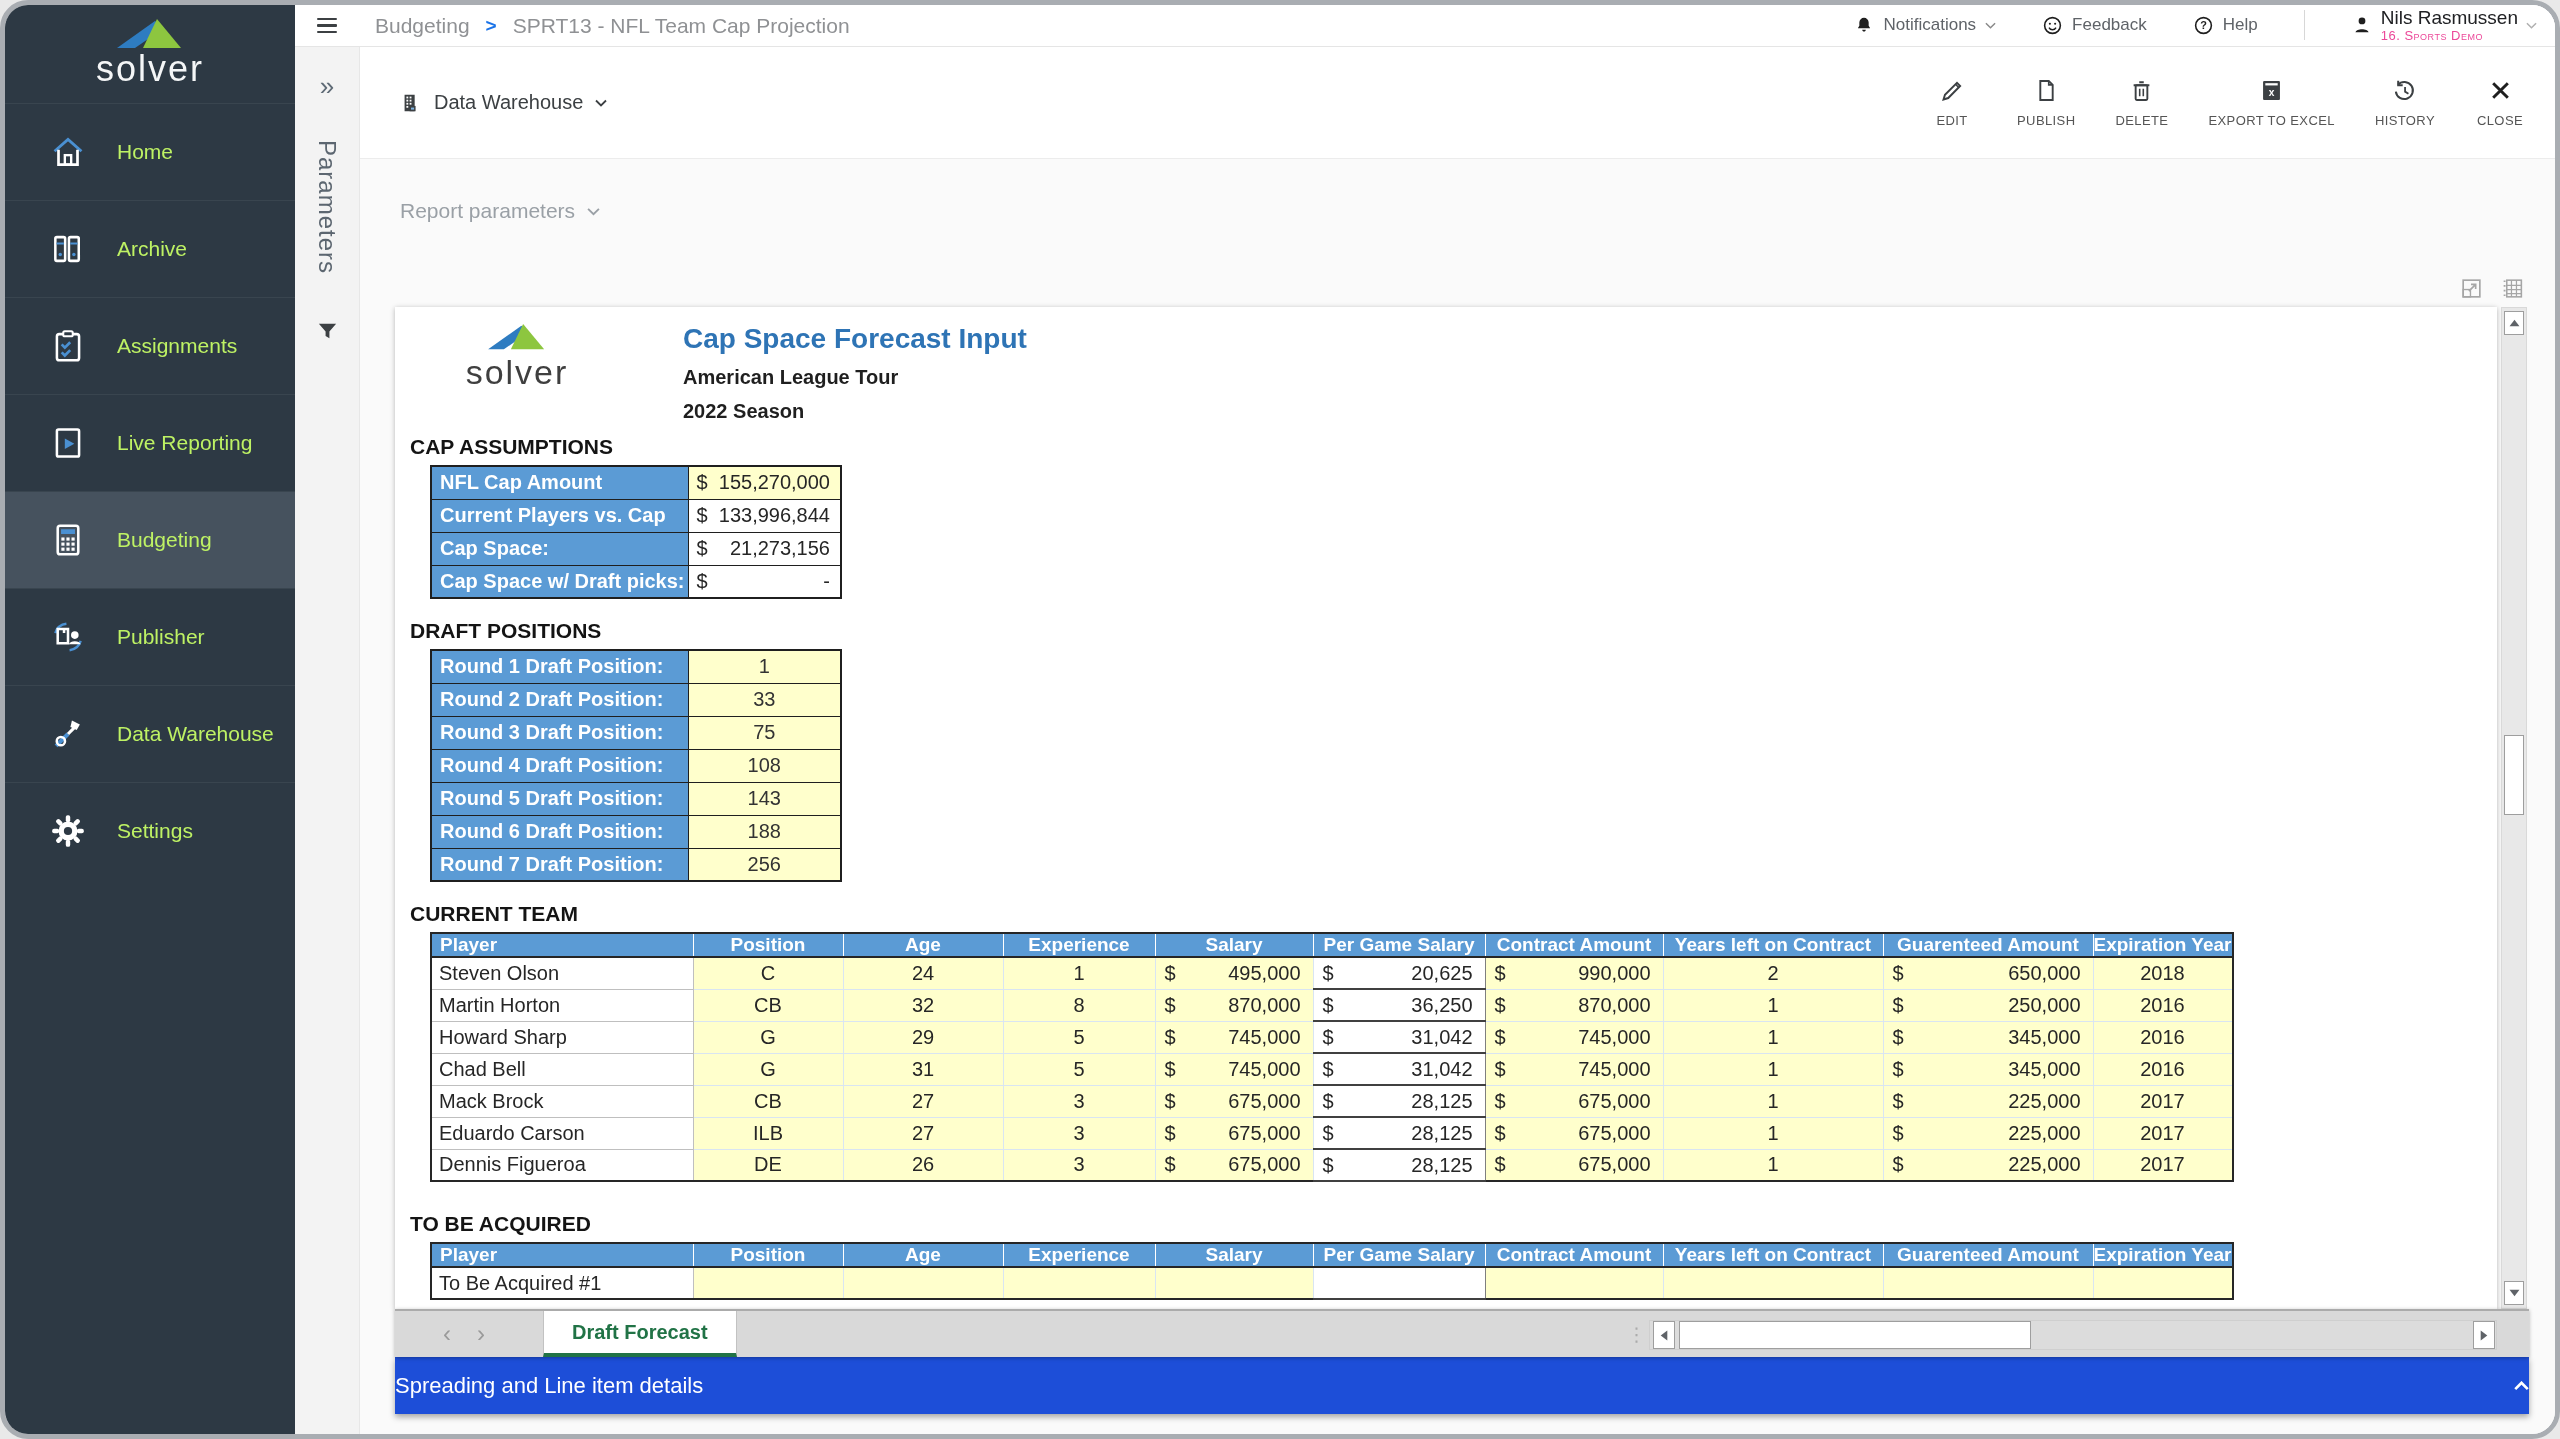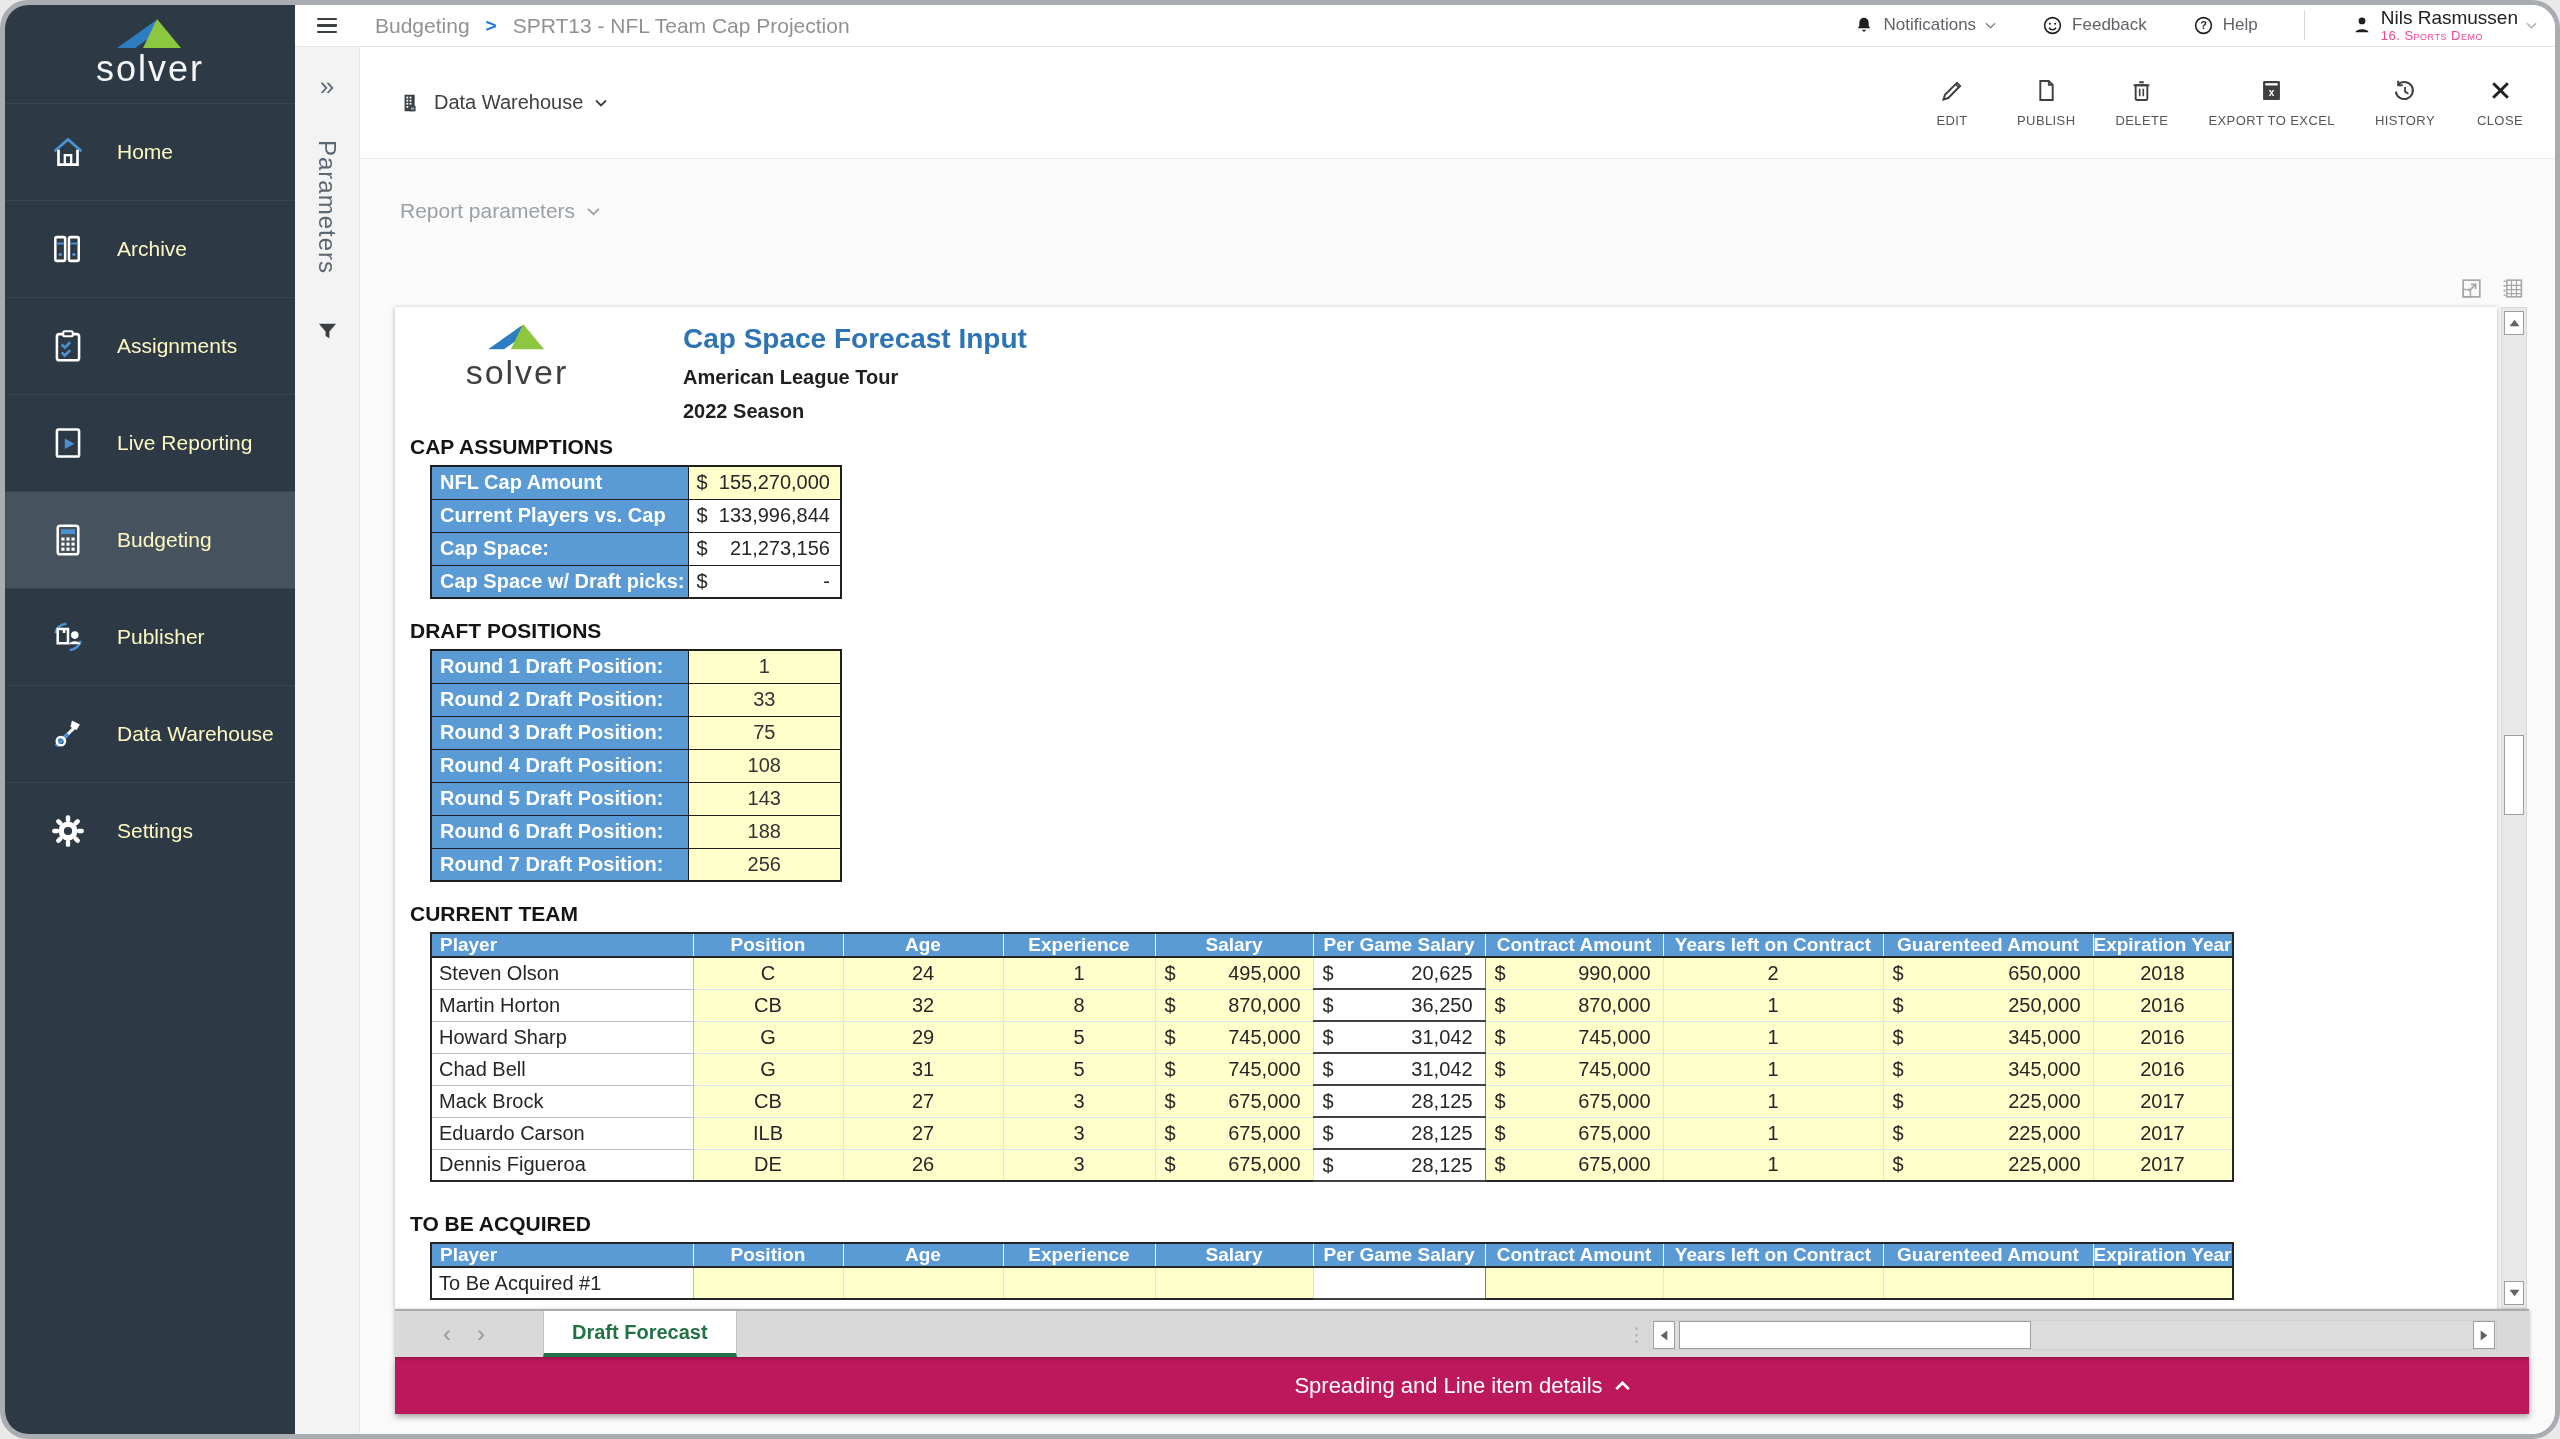--- a/index.html
+++ b/index.html
@@ -9,21 +9,21 @@
   .frame { position: absolute; inset: 0; border: 5px solid #a9adb2; border-radius: 28px;
            overflow: hidden; background: #ffffff; display: flex; }
 
   
   .sidebar { width: 290px; background: #2d3944; color: #eceff1; flex: none; display: flex; flex-direction: column; }
   .side-logo { height: 98px; display: flex; flex-direction: column; align-items: center; justify-content: center; }
   .side-logo .logo-word { font-size: 36px; letter-spacing: 2px; color: #f4f6f7; font-weight: 400; margin-top: -2px; }
   .nav-item { height: 97px; display: flex; align-items: center; padding-left: 44px; gap: 30px;
               border-top: 1px solid #39454f; cursor: pointer; }
   .nav-item.active { background: #46525e; }
-  .nav-item .nav-label { font-size: 21px; font-weight: 500; color: #fef9c3; }
+  .nav-item .nav-label { font-size: 21px; font-weight: 500; color: #bef264; }
   .nav-icon { width: 38px; height: 38px; flex: none; }
 
   
   .main-col { flex: 1; display: flex; flex-direction: column; min-width: 0; background: #fafafa; }
 
   .topbar { height: 42px; background: #fff; border-bottom: 1px solid #e5e5e5; display: flex; align-items: center;
             padding: 0 18px 0 22px; flex: none; }
   .burger { width: 20px; display: flex; flex-direction: column; gap: 4px; cursor: pointer; margin-right: 38px; }
   .burger span { display: block; height: 2.5px; background: #3c4043; border-radius: 1px; }
   .crumb { font-size: 21px; color: #8f9194; }
@@ -115,22 +115,22 @@
                border-left: 1px solid #c2c2c2; border-right: 1px solid #c2c2c2; border-bottom: 4px solid #217346; cursor: pointer; }
   .h-grip { position: absolute; left: 1232px; top: 12px; color: #ababab; font-size: 19px; letter-spacing: -2px; }
   .h-track { position: absolute; left: 1254px; right: 32px; top: 9px; height: 30px; background: #dcdcdc;
              border: 1px solid #cfcfcf; }
   .h-btn { position: absolute; top: 10px; width: 22px; height: 28px; background: #fff; border: 1px solid #9e9e9e;
            display: flex; align-items: center; justify-content: center; cursor: pointer; }
   .h-left { left: 1258px; } .h-right { right: 34px; }
   .h-thumb { position: absolute; left: 1284px; top: 10px; width: 352px; height: 28px; background: #fff;
              border: 1px solid #9e9e9e; cursor: grab; }
 
-  .detail-footer { height: 57px; background: #be185d; color: #fff; display: flex; align-items: center;
-                   justify-content: center; gap: 12px; font-size: 22px; flex: none; margin-bottom: 22px;
+  .detail-footer { height: 57px; background: #1d4ed8; color: #fff; display: flex; align-items: center;
+                   justify-content: space-between; gap: 12px; font-size: 22px; flex: none; margin-bottom: 22px;
                    box-shadow: 0 3px 6px rgba(0,0,0,.35); cursor: pointer; }
 </style>
 </head>
 <body>
 
 <div class="frame">
 
   <aside class="sidebar">
     <div class="side-logo">
       <svg width="66" height="32" viewBox="0 0 66 32">

